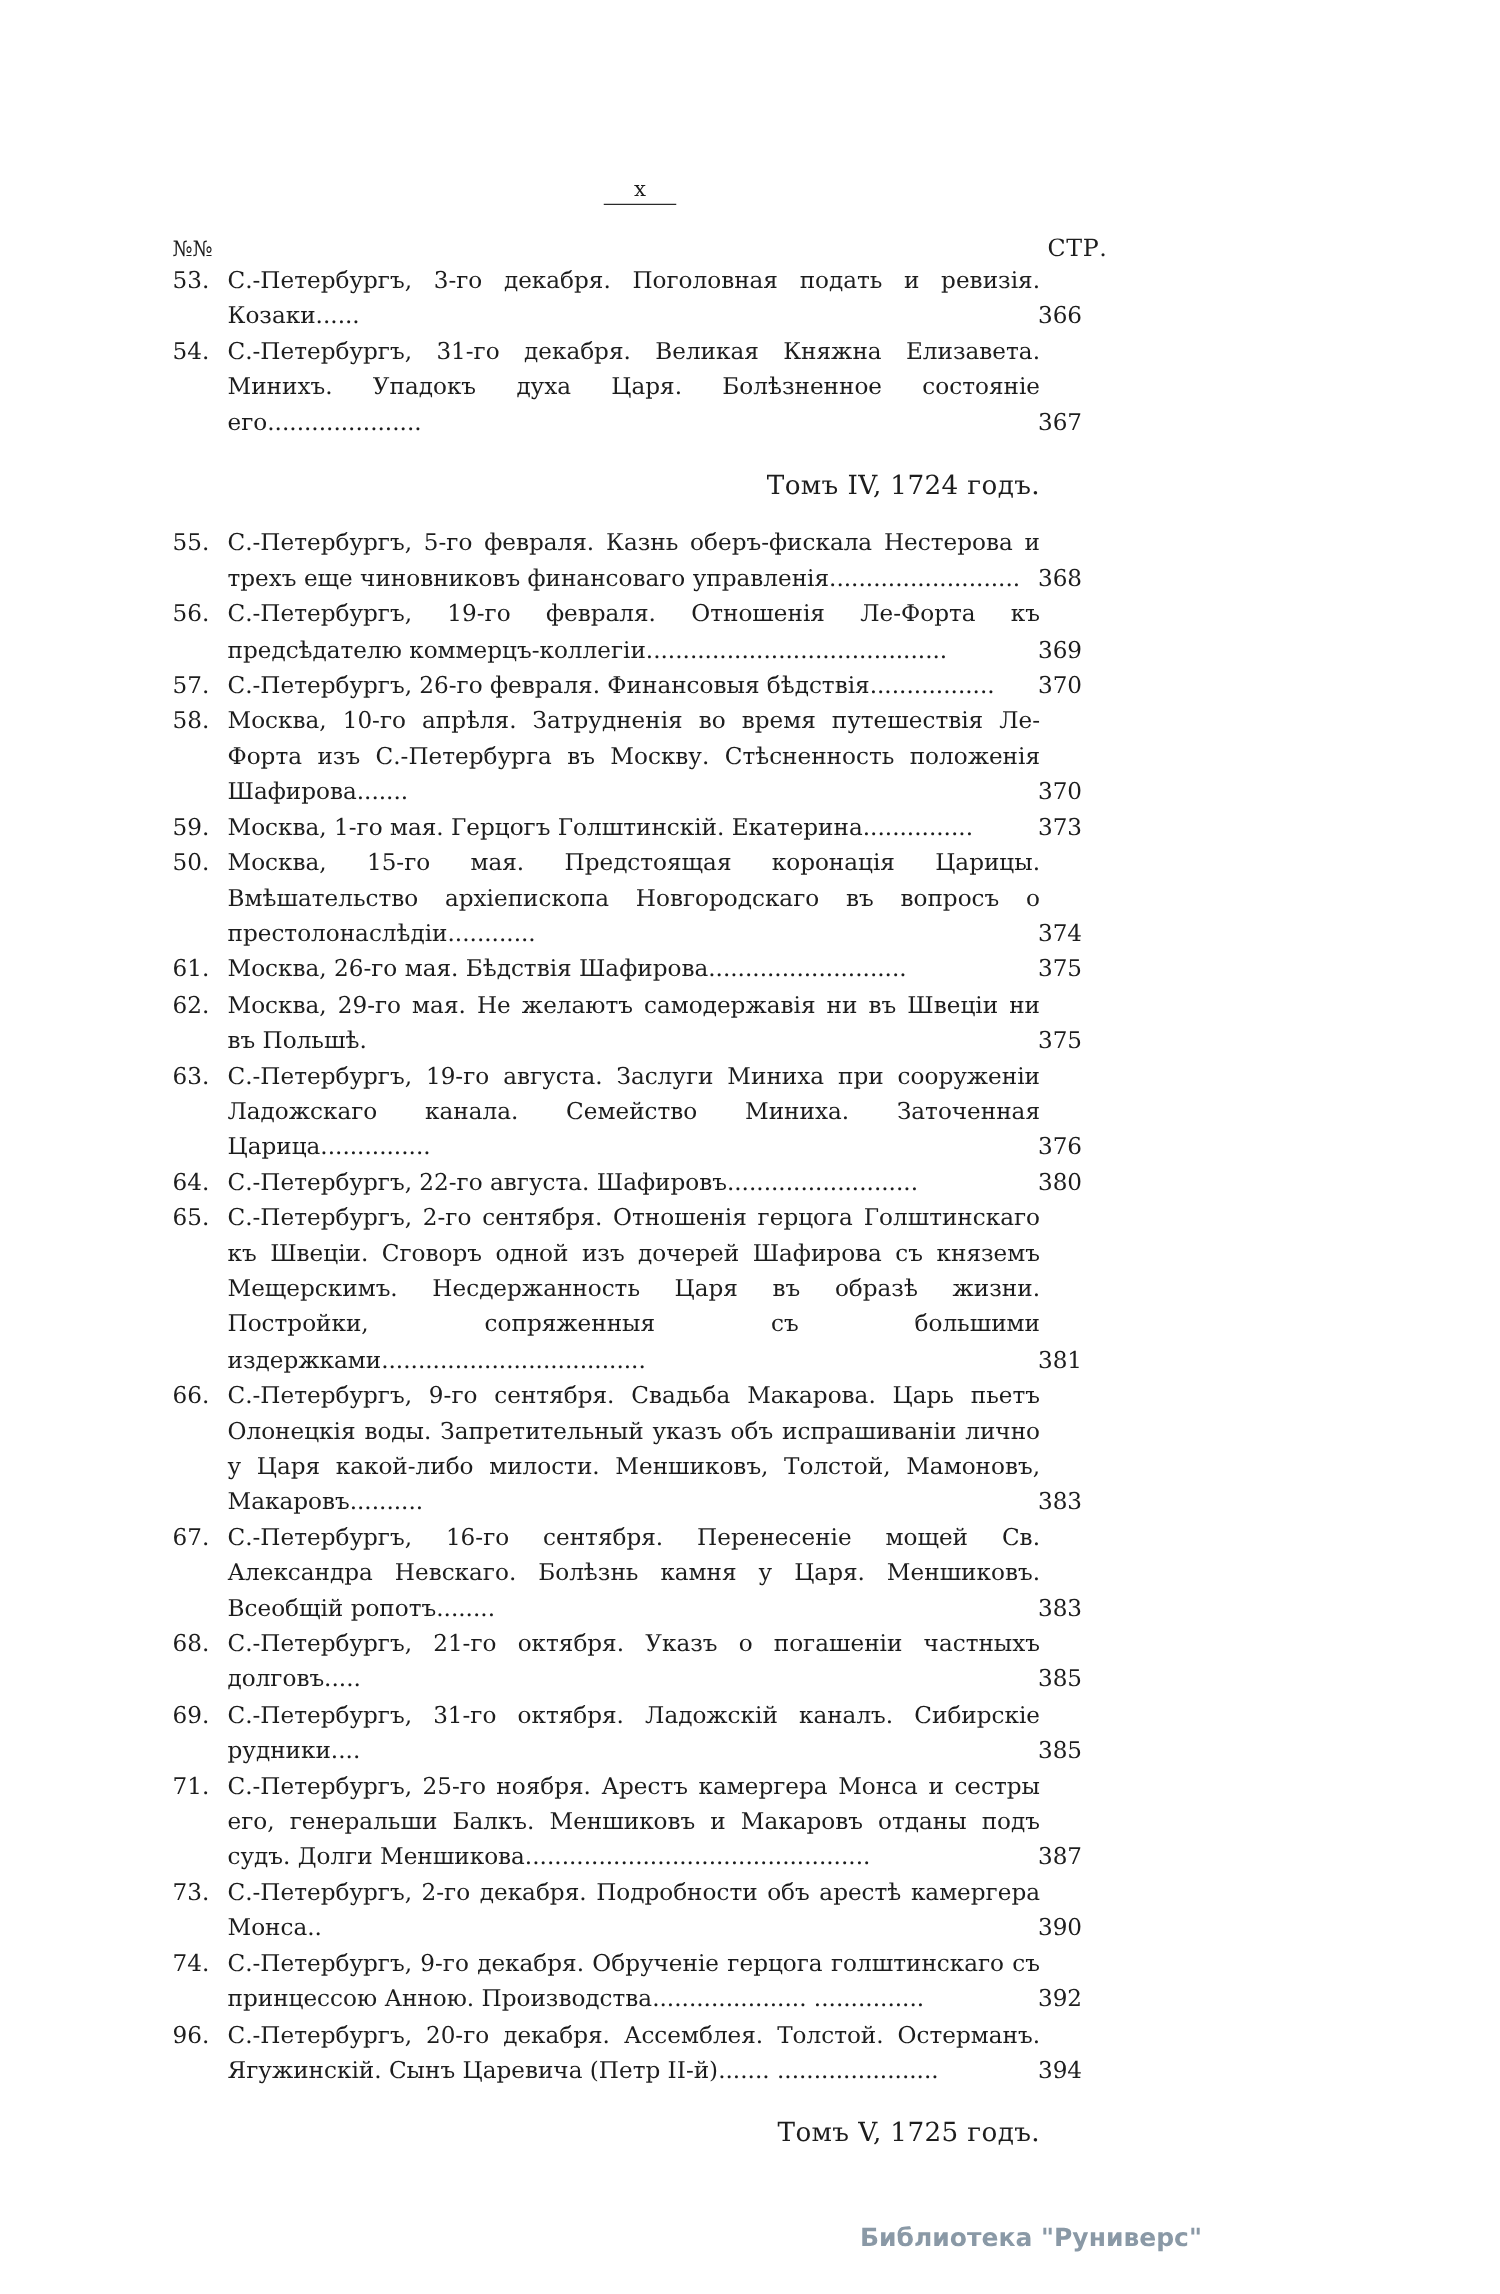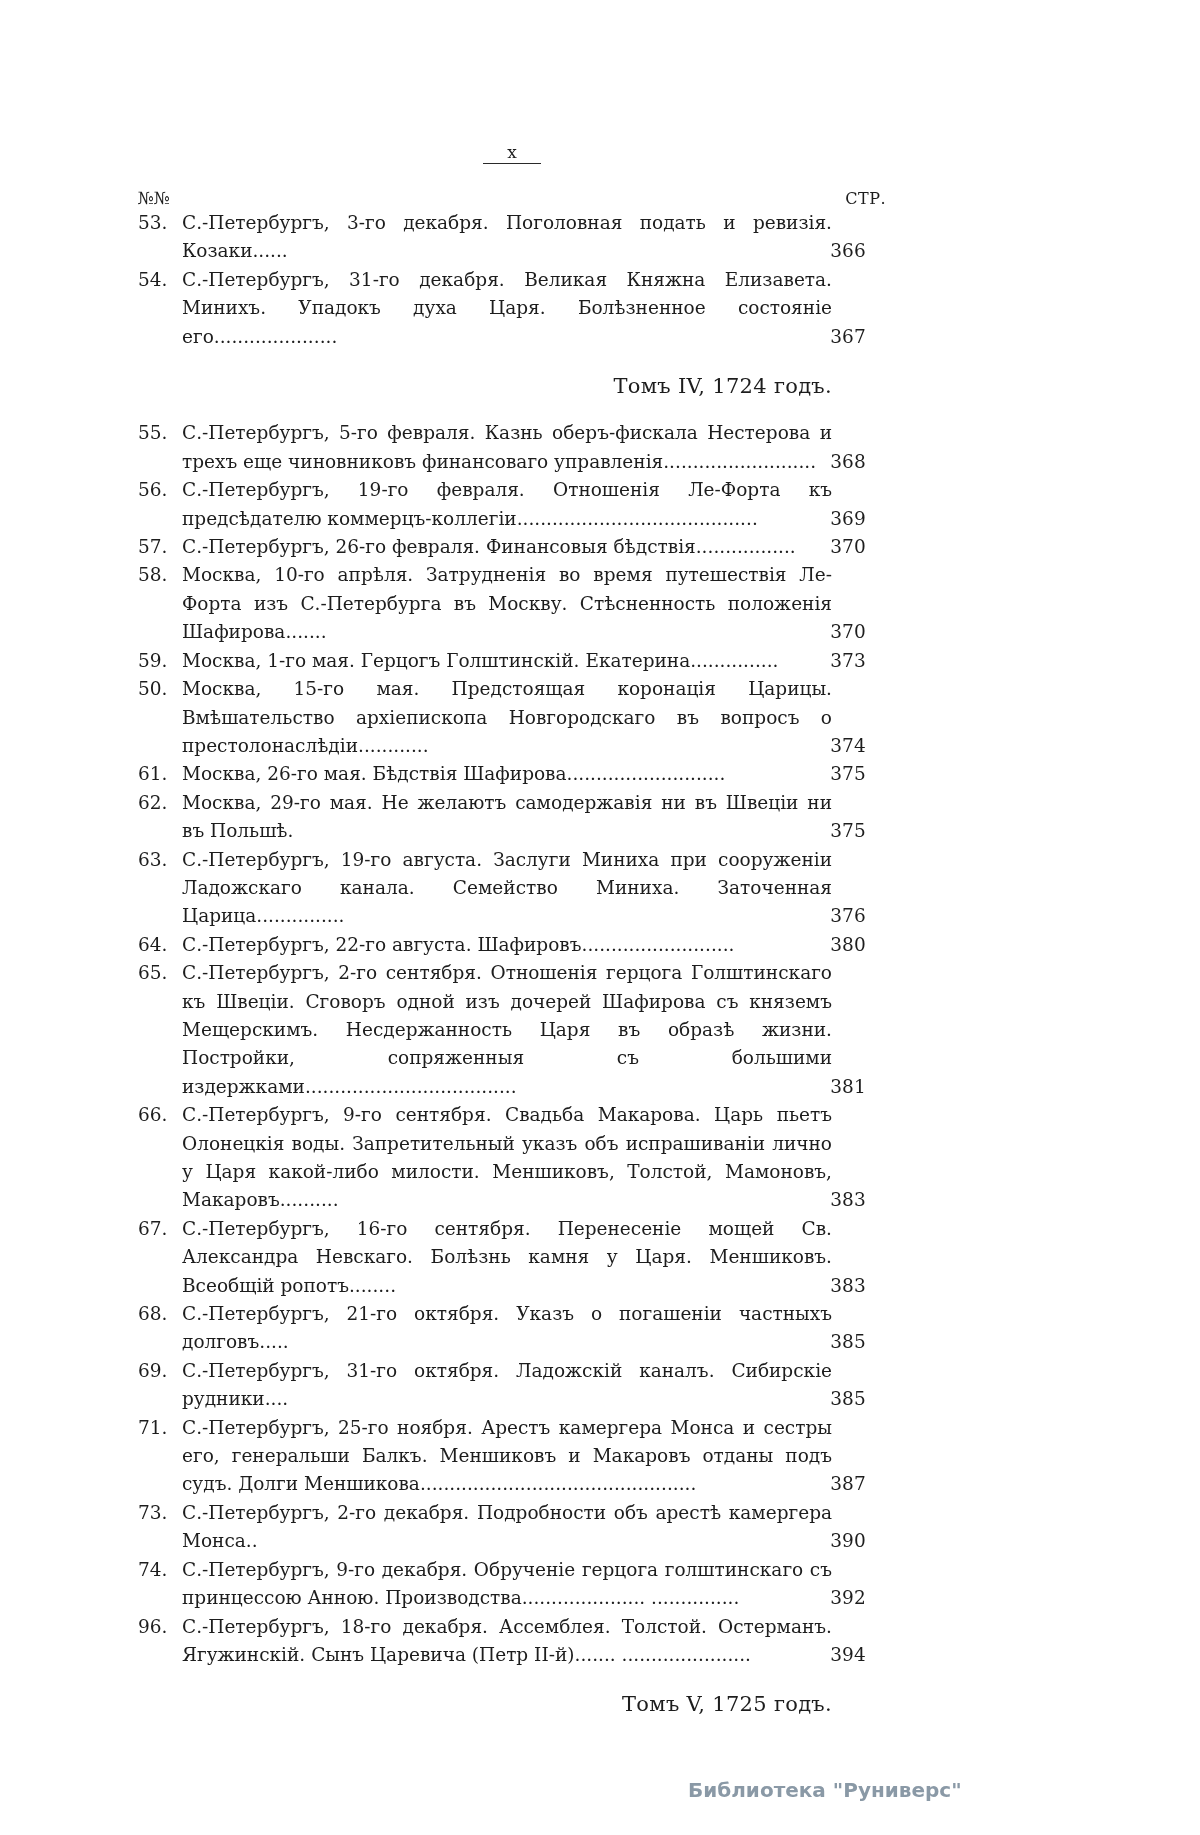--- a/index.html
+++ b/index.html
@@ -28,21 +28,21 @@
     padding: 0 24px 1px 24px;
     border-bottom: 1.5px solid #2a2a2a;
   }
   .col-headers {
     display: flex;
     justify-content: space-between;
     align-items: baseline;
     margin-bottom: 1px;
   }
   .num-header { font-size: 17px; }
-  .page-header { font-size: 16px; letter-spacing: 0.5px; }
+  .page-header { font-size: 19px; letter-spacing: 0.5px; }
   .toc {
     font-size: 18.5px;
     line-height: 28.4px;
     text-align: justify;
   }
   .entry {
     position: relative;
     padding-left: 44px;
     padding-right: 54px;
     text-indent: -44px;
@@ -102,18 +102,18 @@
       <div class="entry"><span class="num">63.</span><span class="txt">С.-Петербургъ, 19-го августа. Заслуги Миниха при сооруженіи Ладожскаго канала. Семейство Миниха. Заточенная Царица...............</span><span class="pg">376</span></div>
       <div class="entry"><span class="num">64.</span><span class="txt">С.-Петербургъ, 22-го августа. Шафировъ..........................</span><span class="pg">380</span></div>
       <div class="entry"><span class="num">65.</span><span class="txt">С.-Петербургъ, 2-го сентября. Отношенія герцога Голштинскаго къ Швеціи. Сговоръ одной изъ дочерей Шафирова съ княземъ Мещерскимъ. Несдержанность Царя въ образѣ жизни. Постройки, сопряженныя съ большими издержками....................................</span><span class="pg">381</span></div>
       <div class="entry"><span class="num">66.</span><span class="txt">С.-Петербургъ, 9-го сентября. Свадьба Макарова. Царь пьетъ Олонецкія воды. Запретительный указъ объ испрашиваніи лично у Царя какой-либо милости. Меншиковъ, Толстой, Мамоновъ, Макаровъ..........</span><span class="pg">383</span></div>
       <div class="entry"><span class="num">67.</span><span class="txt">С.-Петербургъ, 16-го сентября. Перенесеніе мощей Св. Александра Невскаго. Болѣзнь камня у Царя. Меншиковъ. Всеобщій ропотъ........</span><span class="pg">383</span></div>
       <div class="entry"><span class="num">68.</span><span class="txt">С.-Петербургъ, 21-го октября. Указъ о погашеніи частныхъ долговъ.....</span><span class="pg">385</span></div>
       <div class="entry"><span class="num">69.</span><span class="txt">С.-Петербургъ, 31-го октября. Ладожскій каналъ. Сибирскіе рудники....</span><span class="pg">385</span></div>
       <div class="entry"><span class="num">71.</span><span class="txt">С.-Петербургъ, 25-го ноября. Арестъ камергера Монса и сестры его, генеральши Балкъ. Меншиковъ и Макаровъ отданы подъ судъ. Долги Меншикова...............................................</span><span class="pg">387</span></div>
       <div class="entry"><span class="num">73.</span><span class="txt">С.-Петербургъ, 2-го декабря. Подробности объ арестѣ камергера Монса..</span><span class="pg">390</span></div>
       <div class="entry"><span class="num">74.</span><span class="txt">С.-Петербургъ, 9-го декабря. Обрученіе герцога голштинскаго съ принцессою Анною. Производства..................... ...............</span><span class="pg">392</span></div>
-      <div class="entry"><span class="num">96.</span><span class="txt">С.-Петербургъ, 18-го декабря. Ассемблея. Толстой. Остерманъ. Ягужинскій. Сынъ Царевича (Петр II-й)....... ......................</span><span class="pg">394</span></div>
+      <div class="entry"><span class="num">96.</span><span class="txt">С.-Петербургъ, 20-го декабря. Ассемблея. Толстой. Остерманъ. Ягужинскій. Сынъ Царевича (Петр II-й)....... ......................</span><span class="pg">394</span></div>
       <div class="section-heading">Томъ V, 1725 годъ.</div>
     </div>
 </div>
 
 <div class="watermark">Библиотека "Руниверс"</div>
 
 </body></html>

